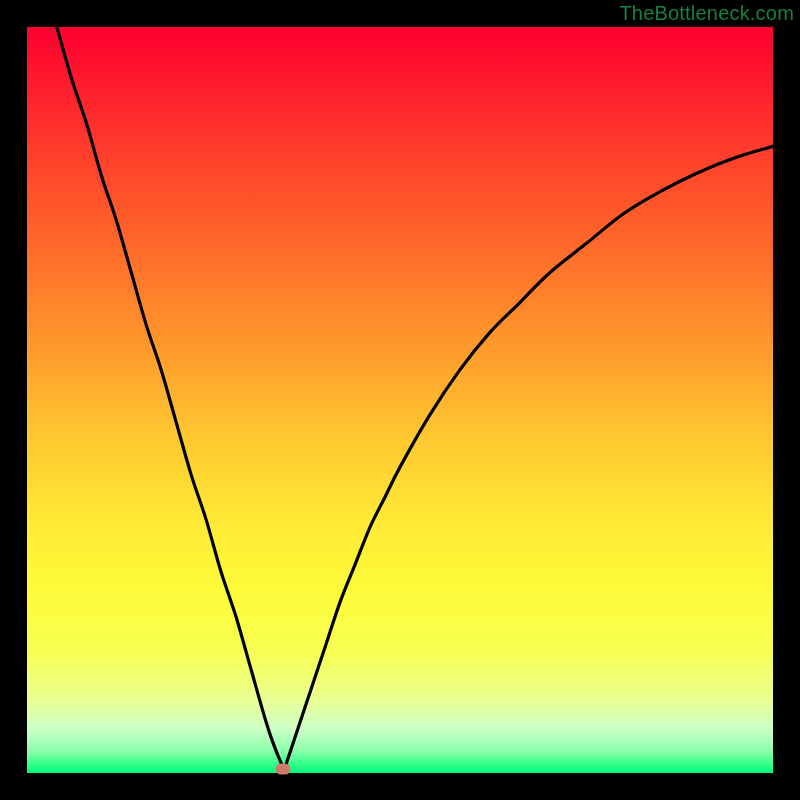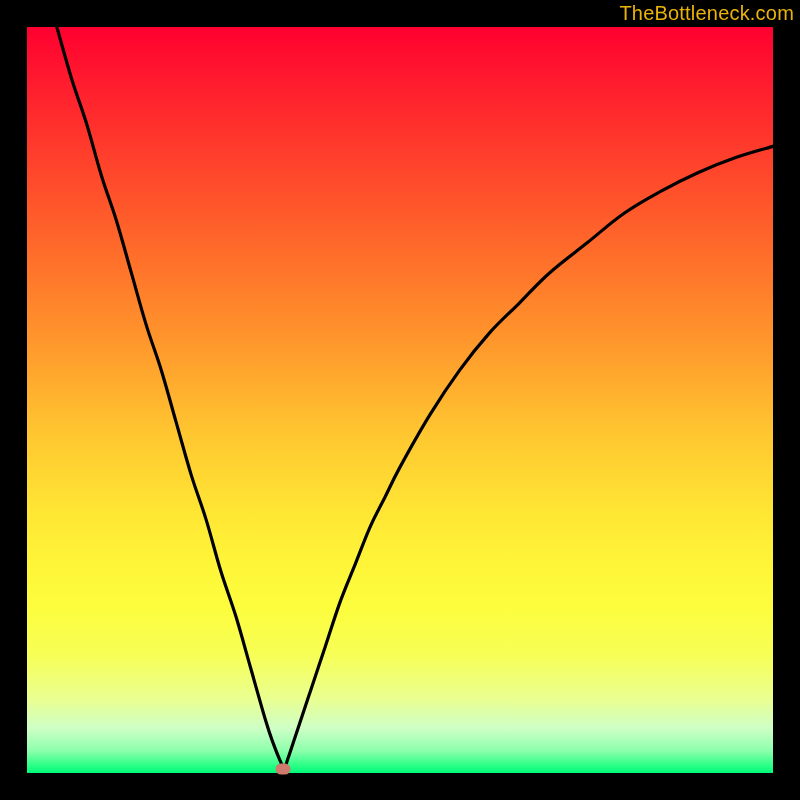--- a/index.html
+++ b/index.html
@@ -40,21 +40,21 @@
       #ceffc6 94%,
       #8dffac 97%,
       #2aff86 99%,
       #00f87a 100%
     );
   }
   .watermark {
     position: absolute;
     top: 2px;
     right: 6px;
-    color: #eab308;
+    color: #15803d;
     font-size: 20px;
     letter-spacing: 0.2px;
     user-select: none;
   }
   svg.curve {
     position: absolute;
     left: 0;
     top: 0;
     width: 746px;
     height: 746px;

